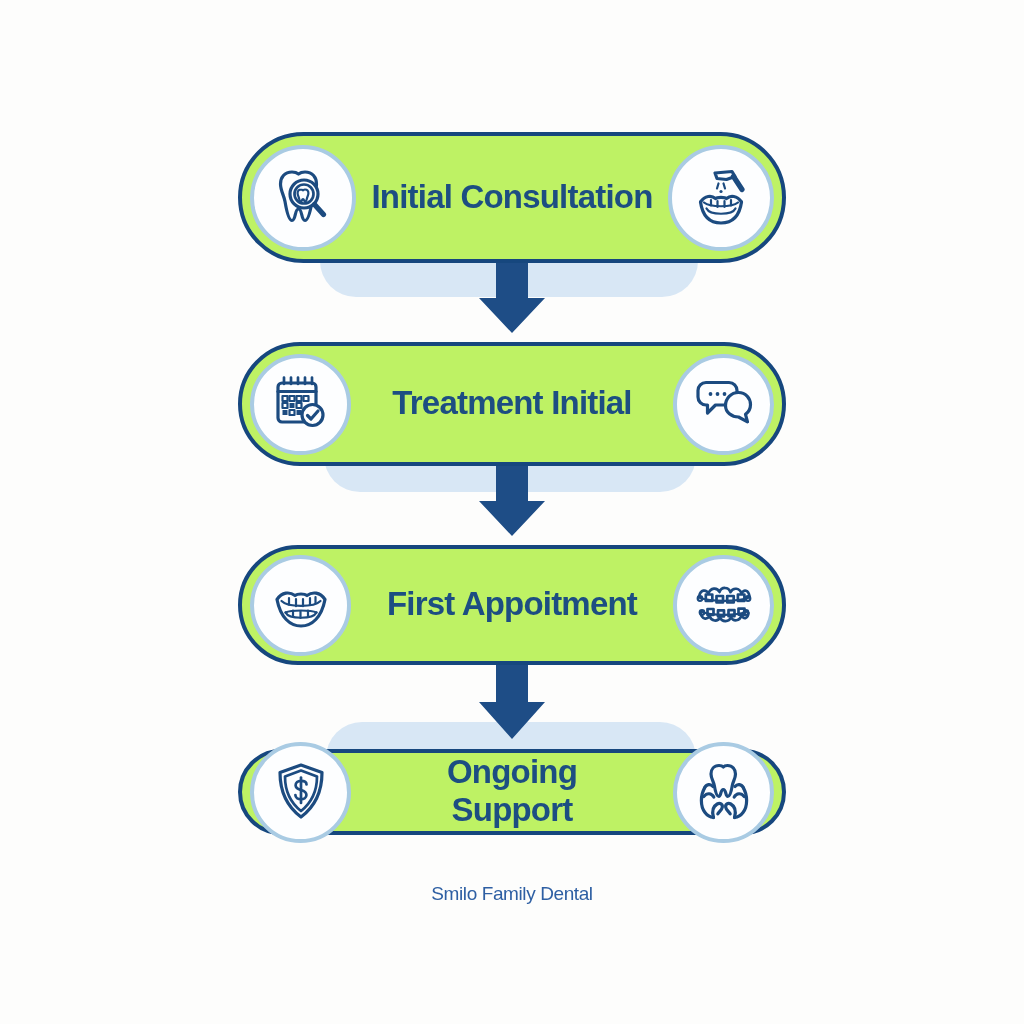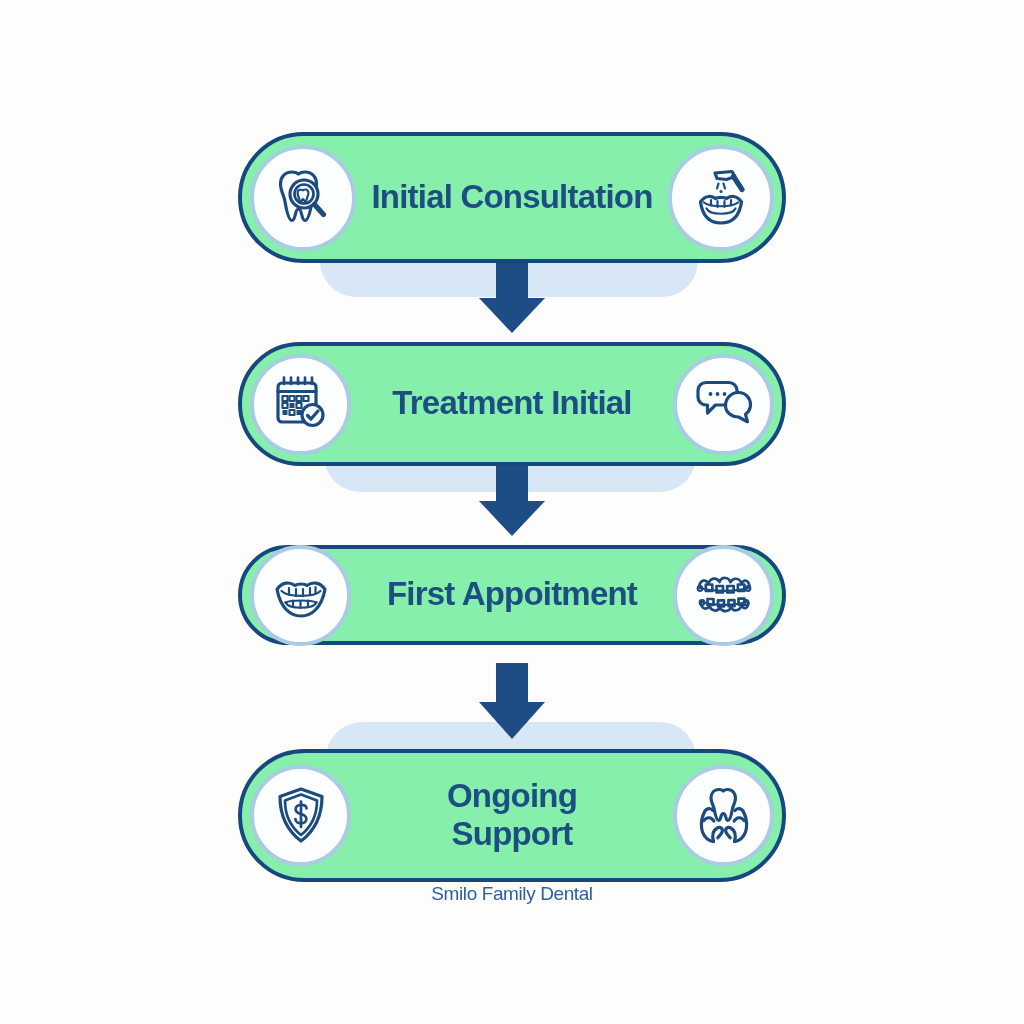--- a/index.html
+++ b/index.html
@@ -21,31 +21,31 @@
   .halo2{left:324px;top:402px;width:372px;height:90px;}
   .halo4{left:326px;top:722px;width:370px;height:100px;}
   
   .arrow{position:absolute;z-index:2;left:479px;width:66px;}
   .arrow1{top:261px;height:72px;}
   .arrow2{top:464px;height:72px;}
   .arrow3{top:663px;height:76px;}
   
   .step{
     position:absolute;left:238px;width:548px;z-index:3;
-    background:#86efac;
+    background:#bef264;
     border:4.5px solid #16477e;
     border-radius:999px;
     box-sizing:border-box;
     display:flex;align-items:center;justify-content:space-between;
     padding:0 8px;
   }
   .s1{top:132px;height:131px;}
   .s2{top:342px;height:124px;}
-  .s3{top:545px;height:100px;}
-  .s4{top:749px;height:133px;gap:40px;}
+  .s3{top:545px;height:120px;}
+  .s4{top:749px;height:86px;gap:40px;}
   .circle{
     flex:0 0 auto;
     width:101px;height:101px;border-radius:50%;
     background:#fdfeff;
     border:4px solid #a9cbe3;
     box-sizing:border-box;
     display:flex;align-items:center;justify-content:center;
   }
   .s1 .circle{width:106px;height:106px;}
   .label{

